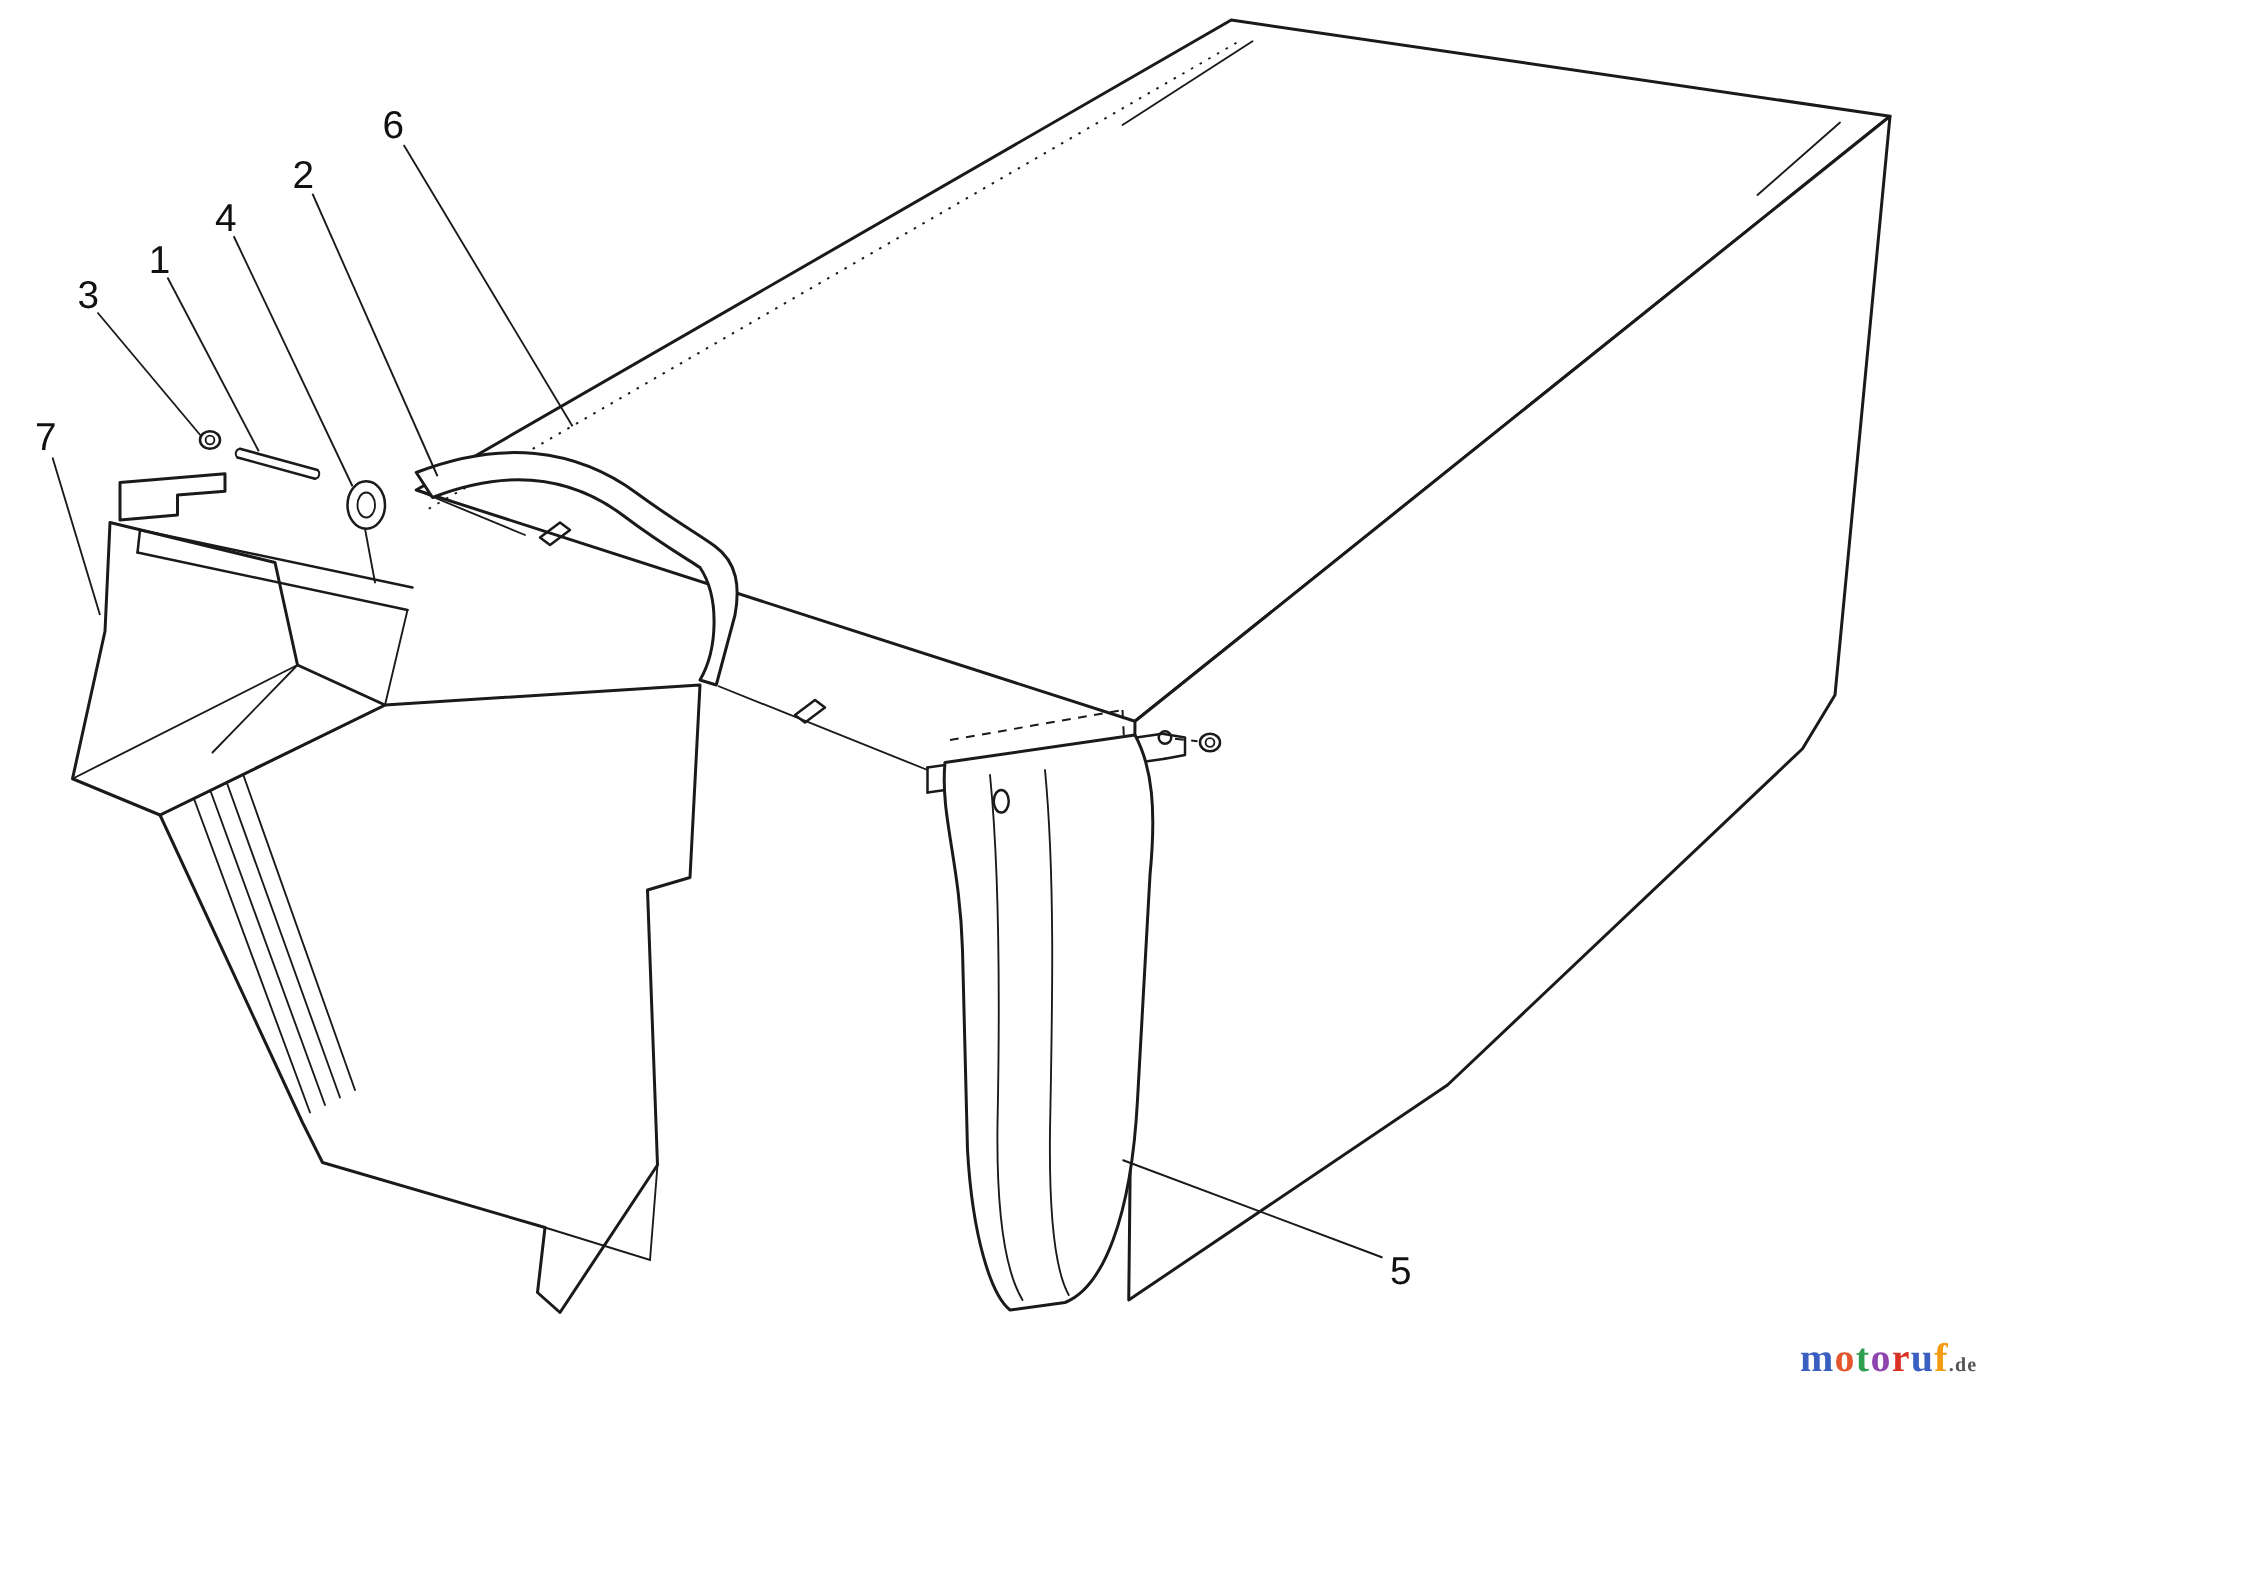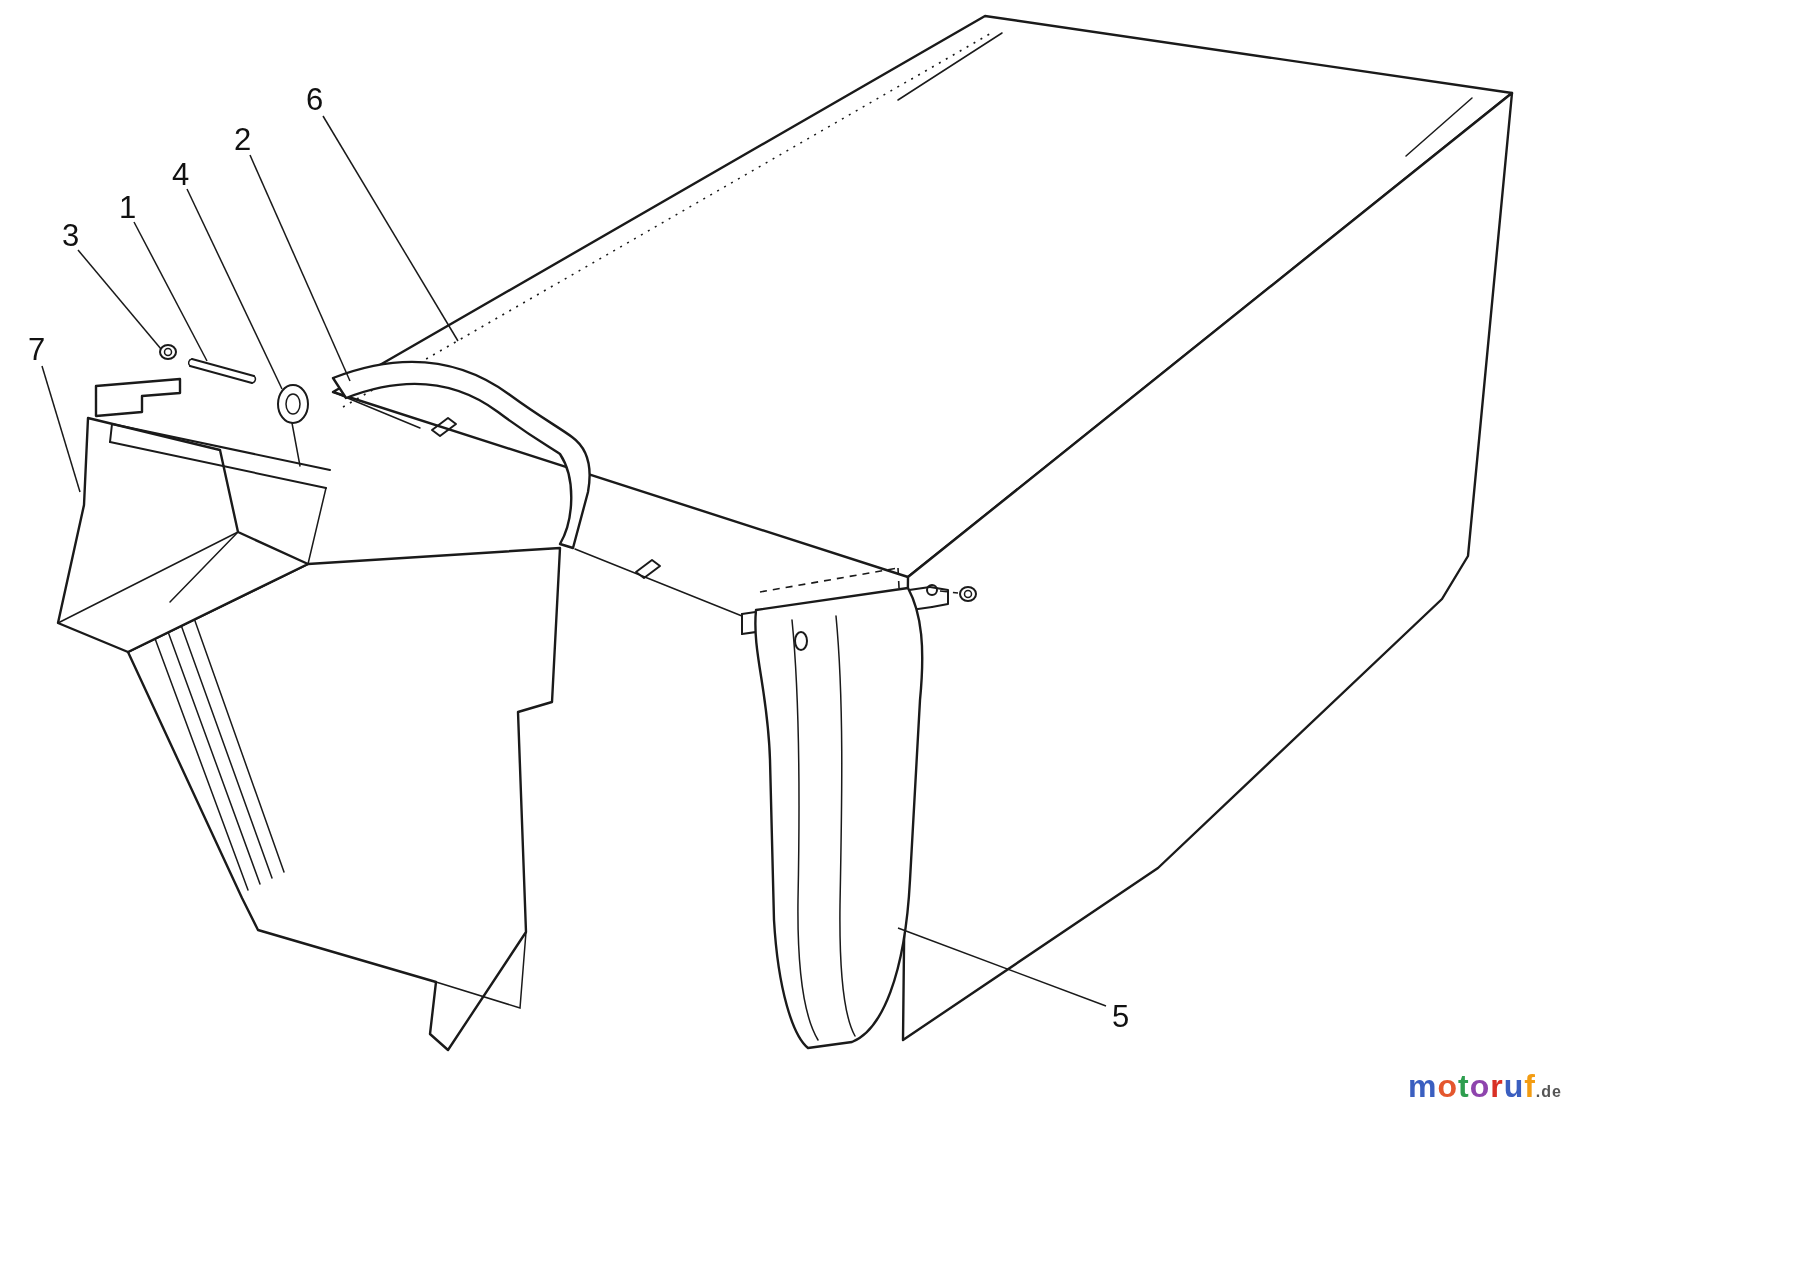--- a/index.html
+++ b/index.html
@@ -57,23 +57,23 @@
     stroke: #1a1a1a;
     stroke-width: 1.5;
   }
   text.callout {
     font-family: "Liberation Sans", sans-serif;
     font-size: 31px;
     fill: #111111;
   }
   .logo {
     position: absolute;
-    left: 1408px;
+    left: 1440px;
     top: 1068px;
-    font-family: Liberation Sans, sans-serif;
+    font-family: Liberation Serif, serif;
     font-weight: bold;
     font-size: 32px;
     letter-spacing: 1px;
     white-space: nowrap;
     text-decoration: none;
     cursor: pointer;
   }
   .logo .suffix {
     font-size: 16px;
     font-weight: bold;

